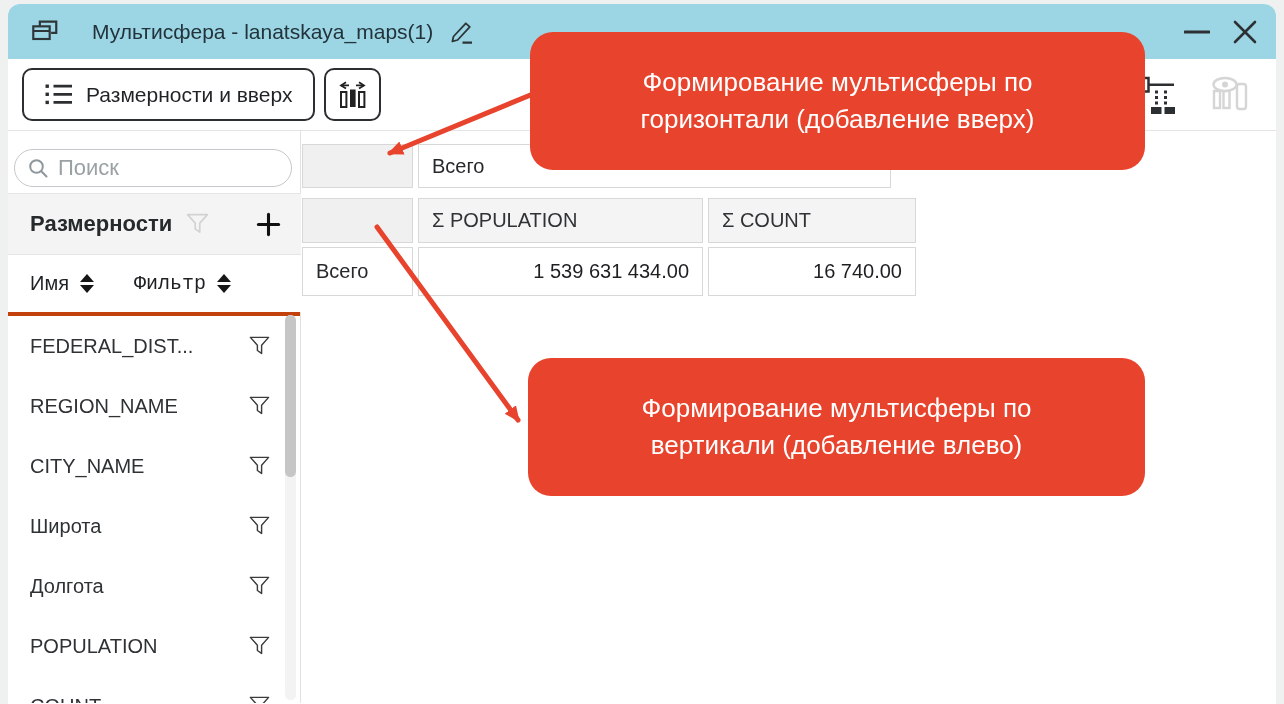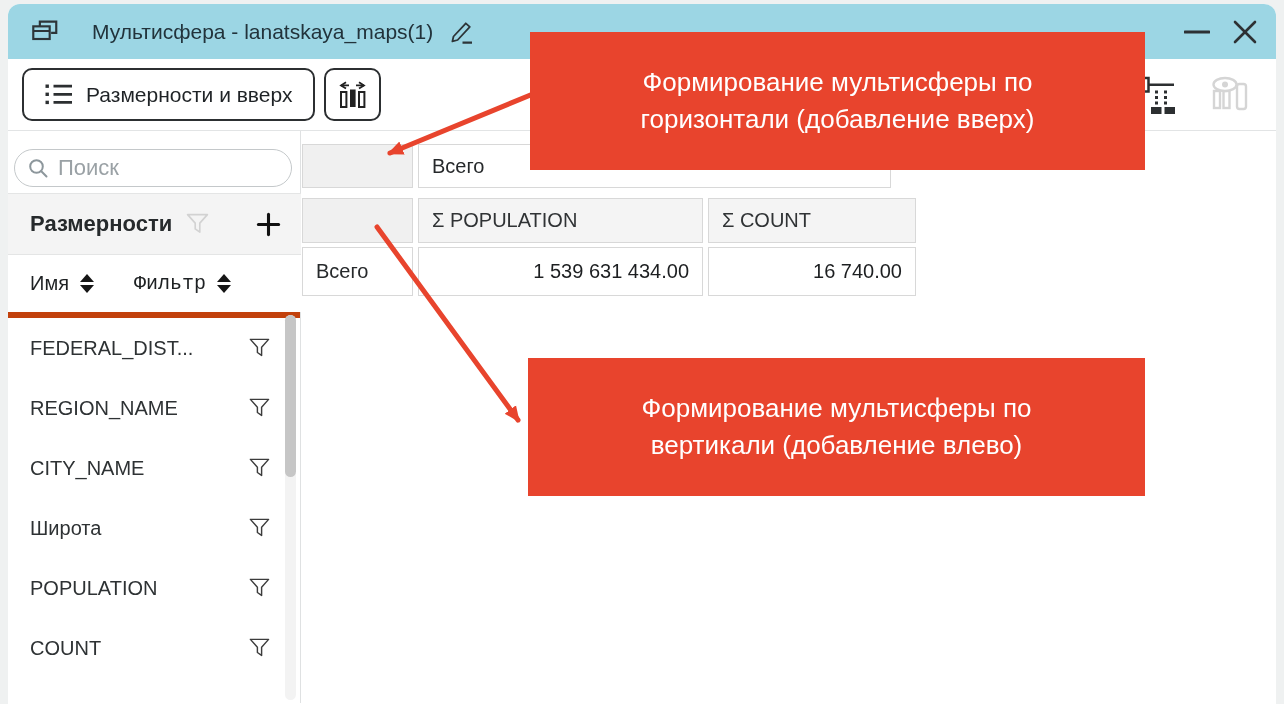--- a/index.html
+++ b/index.html
@@ -62,21 +62,21 @@
   .cols-head {
     position:absolute; left:0; top:124px; width:293px; height:57px; background:#fff;
     display:flex; align-items:center; padding-left:22px; font-size:20px; color:#1e2123;
   }
   .colgrp { display:flex; align-items:center; cursor:pointer; }
   .colgrp.second { margin-left:40px;font-family:Liberation Mono, monospace; }
   .sort { display:inline-flex; flex-direction:column; align-items:center; margin-left:11px; }
   .sort i { display:block; width:0; height:0; border-left:7px solid transparent; border-right:7px solid transparent; }
   .sort .up { border-bottom:8px solid #161616; margin-bottom:3px; }
   .sort .dn { border-top:8px solid #161616; }
-  .dim-list { position:absolute; left:0; top:181px; right:0; bottom:0; overflow:hidden; border-top:6px solid #c2410c; }
+  .dim-list { position:absolute; left:0; top:181px; right:0; bottom:0; overflow:hidden; border-top:4px solid #c2410c; }
   .dim-item {
     height:60px; display:flex; align-items:center; justify-content:space-between;
     padding:0 29px 0 22px; font-size:20px; color:#2e3234; cursor:pointer; background:#fff;
   }
   .funnel { flex:0 0 auto; cursor:pointer; }
   .sb-track {
     position:absolute; right:4px; top:184px; width:11px; bottom:3px;
     background:#f3f3f3; border-radius:6px;
   }
   .sb-thumb { width:11px; height:162px; background:#c6c6c6; border-radius:6px; cursor:grab; }
@@ -98,21 +98,21 @@
   .w-pop { width:285px; }
   .w-cnt { width:208px; }
   .h-a { height:44px; }
   .h-b { height:45px; }
   .h-c { height:49px; }
   
   .overlay { position:absolute; left:0; top:0; z-index:15; pointer-events:none; }
   .callout {
     position:absolute; z-index:20; background:#e8442d; color:#fff;
     display:flex; align-items:center; justify-content:center; text-align:center;
-    font-size:26px; line-height:1.42; white-space:pre-line;
+    font-size:26px; line-height:1.42; white-space:pre-line;border-radius:23px;
   }
   #callout-h { left:530px; top:32px; width:615px; height:138px; }
   #callout-v { left:528px; top:358px; width:617px; height:138px; }
 </style>
 </head>
 <body>
 
 <div class="window">
 
   <div class="titlebar">
@@ -246,20 +246,26 @@
               <path d="M2.5 2.5 h19 l-7.3 8.2 v8.6 l-4.4 -3.1 v-5.5 Z" fill="none" stroke="#3c3c3c" stroke-width="1.5" stroke-linejoin="round"></path>
             </svg>
         </div>
         <div class="dim-item">
           <span>Широта</span>
           <svg class="funnel" width="23" height="22" viewBox="0 0 24 23">
               <path d="M2.5 2.5 h19 l-7.3 8.2 v8.6 l-4.4 -3.1 v-5.5 Z" fill="none" stroke="#3c3c3c" stroke-width="1.5" stroke-linejoin="round"></path>
             </svg>
         </div>
         <div class="dim-item">
+          <span>Долгота</span>
+          <svg class="funnel" width="23" height="22" viewBox="0 0 24 23">
+              <path d="M2.5 2.5 h19 l-7.3 8.2 v8.6 l-4.4 -3.1 v-5.5 Z" fill="none" stroke="#3c3c3c" stroke-width="1.5" stroke-linejoin="round"></path>
+            </svg>
+        </div>
+        <div class="dim-item">
           <span>POPULATION</span>
           <svg class="funnel" width="23" height="22" viewBox="0 0 24 23">
               <path d="M2.5 2.5 h19 l-7.3 8.2 v8.6 l-4.4 -3.1 v-5.5 Z" fill="none" stroke="#3c3c3c" stroke-width="1.5" stroke-linejoin="round"></path>
             </svg>
         </div>
         <div class="dim-item">
           <span>COUNT</span>
           <svg class="funnel" width="23" height="22" viewBox="0 0 24 23">
               <path d="M2.5 2.5 h19 l-7.3 8.2 v8.6 l-4.4 -3.1 v-5.5 Z" fill="none" stroke="#3c3c3c" stroke-width="1.5" stroke-linejoin="round"></path>
             </svg>

